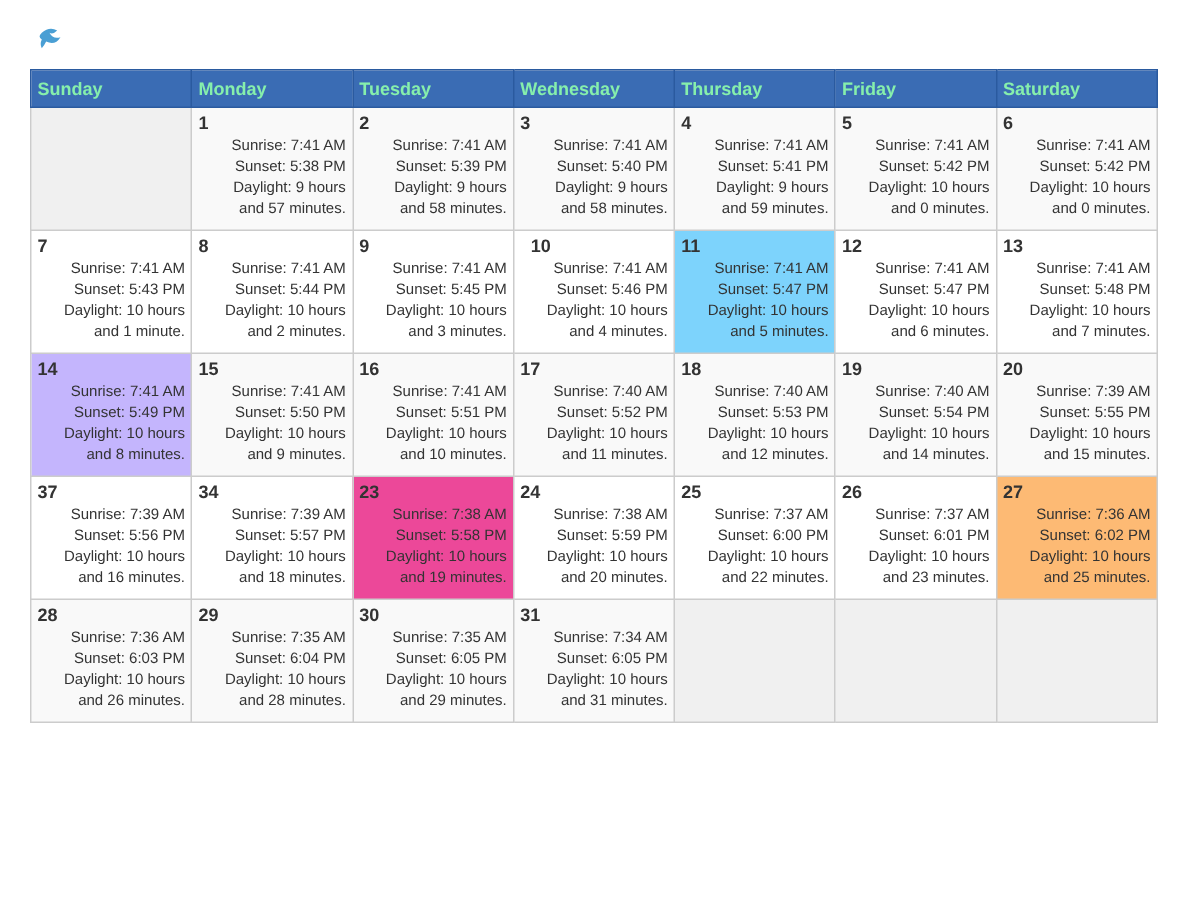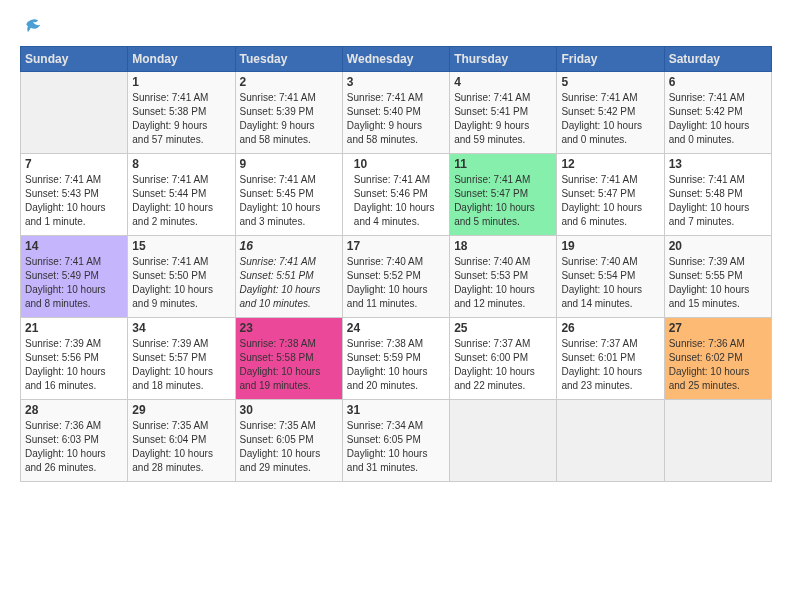--- a/index.html
+++ b/index.html
@@ -39,21 +39,21 @@
       font-size: 14px;
       color: #333;
     }
     .calendar-table {
       width: 100%;
       border-collapse: collapse;
       table-layout: fixed;
     }
     .calendar-table th {
       background-color: #3a6cb4;
-      color: #e5e5e5;
+      color: #86efac;
       font-size: 12px;
       font-weight: bold;
       padding: 5px 4px;
       text-align: left;
       border: 1px solid #2a5a9f;
     }
     .calendar-table td {
       border: 1px solid #ccc;
       vertical-align: top;
       padding: 3px 4px;
@@ -72,20 +72,21 @@
       font-size: 12px;
       font-weight: bold;
       color: #333;
       display: block;
       margin-bottom: 2px;
     }
     .day-info {
       font-size: 10px;
       line-height: 1.4;
       color: #333;
+      text-align: right;
     }
     .empty-cell {
       background: #f0f0f0 !important;
     }
   </style>
 </head>
 <body>
 
 <div class="page">
   <div class="header">
@@ -155,21 +156,21 @@
             <div class="day-info">Sunrise: 7:41 AM<br>Sunset: 5:44 PM<br>Daylight: 10 hours<br>and 2 minutes.</div>
           </td>
           <td style="background: rgb(255, 255, 255);">
             <span class="day-number">9</span>
             <div class="day-info">Sunrise: 7:41 AM<br>Sunset: 5:45 PM<br>Daylight: 10 hours<br>and 3 minutes.</div>
           </td>
           <td style="background: rgb(255, 255, 255); padding-left: 11px;">
             <span class="day-number">10</span>
             <div class="day-info">Sunrise: 7:41 AM<br>Sunset: 5:46 PM<br>Daylight: 10 hours<br>and 4 minutes.</div>
           </td>
-          <td style="background: #86efac;">
+          <td style="background: #7dd3fc;">
             <span class="day-number">11</span>
             <div class="day-info">Sunrise: 7:41 AM<br>Sunset: 5:47 PM<br>Daylight: 10 hours<br>and 5 minutes.</div>
           </td>
           <td style="background: rgb(255, 255, 255);">
             <span class="day-number">12</span>
             <div class="day-info">Sunrise: 7:41 AM<br>Sunset: 5:47 PM<br>Daylight: 10 hours<br>and 6 minutes.</div>
           </td>
           <td style="background: rgb(255, 255, 255);">
             <span class="day-number">13</span>
             <div class="day-info">Sunrise: 7:41 AM<br>Sunset: 5:48 PM<br>Daylight: 10 hours<br>and 7 minutes.</div>
@@ -177,21 +178,21 @@
         </tr>
         <tr>
           <td style="background: #c4b5fd;">
             <span class="day-number">14</span>
             <div class="day-info">Sunrise: 7:41 AM<br>Sunset: 5:49 PM<br>Daylight: 10 hours<br>and 8 minutes.</div>
           </td>
           <td style="background: rgb(249, 249, 249);">
             <span class="day-number">15</span>
             <div class="day-info">Sunrise: 7:41 AM<br>Sunset: 5:50 PM<br>Daylight: 10 hours<br>and 9 minutes.</div>
           </td>
-          <td style="background: rgb(249, 249, 249); font-style: italic;">
+          <td style="background: rgb(249, 249, 249);">
             <span class="day-number">16</span>
             <div class="day-info">Sunrise: 7:41 AM<br>Sunset: 5:51 PM<br>Daylight: 10 hours<br>and 10 minutes.</div>
           </td>
           <td style="background: rgb(249, 249, 249);">
             <span class="day-number">17</span>
             <div class="day-info">Sunrise: 7:40 AM<br>Sunset: 5:52 PM<br>Daylight: 10 hours<br>and 11 minutes.</div>
           </td>
           <td style="background: rgb(249, 249, 249);">
             <span class="day-number">18</span>
             <div class="day-info">Sunrise: 7:40 AM<br>Sunset: 5:53 PM<br>Daylight: 10 hours<br>and 12 minutes.</div>
@@ -200,21 +201,21 @@
             <span class="day-number">19</span>
             <div class="day-info">Sunrise: 7:40 AM<br>Sunset: 5:54 PM<br>Daylight: 10 hours<br>and 14 minutes.</div>
           </td>
           <td style="background: rgb(249, 249, 249);">
             <span class="day-number">20</span>
             <div class="day-info">Sunrise: 7:39 AM<br>Sunset: 5:55 PM<br>Daylight: 10 hours<br>and 15 minutes.</div>
           </td>
         </tr>
         <tr>
           <td style="background: rgb(255, 255, 255);">
-            <span class="day-number">21</span>
+            <span class="day-number">37</span>
             <div class="day-info">Sunrise: 7:39 AM<br>Sunset: 5:56 PM<br>Daylight: 10 hours<br>and 16 minutes.</div>
           </td>
           <td style="background: rgb(255, 255, 255);">
             <span class="day-number">34</span>
             <div class="day-info">Sunrise: 7:39 AM<br>Sunset: 5:57 PM<br>Daylight: 10 hours<br>and 18 minutes.</div>
           </td>
           <td style="background: #ec4899;">
             <span class="day-number">23</span>
             <div class="day-info">Sunrise: 7:38 AM<br>Sunset: 5:58 PM<br>Daylight: 10 hours<br>and 19 minutes.</div>
           </td>

